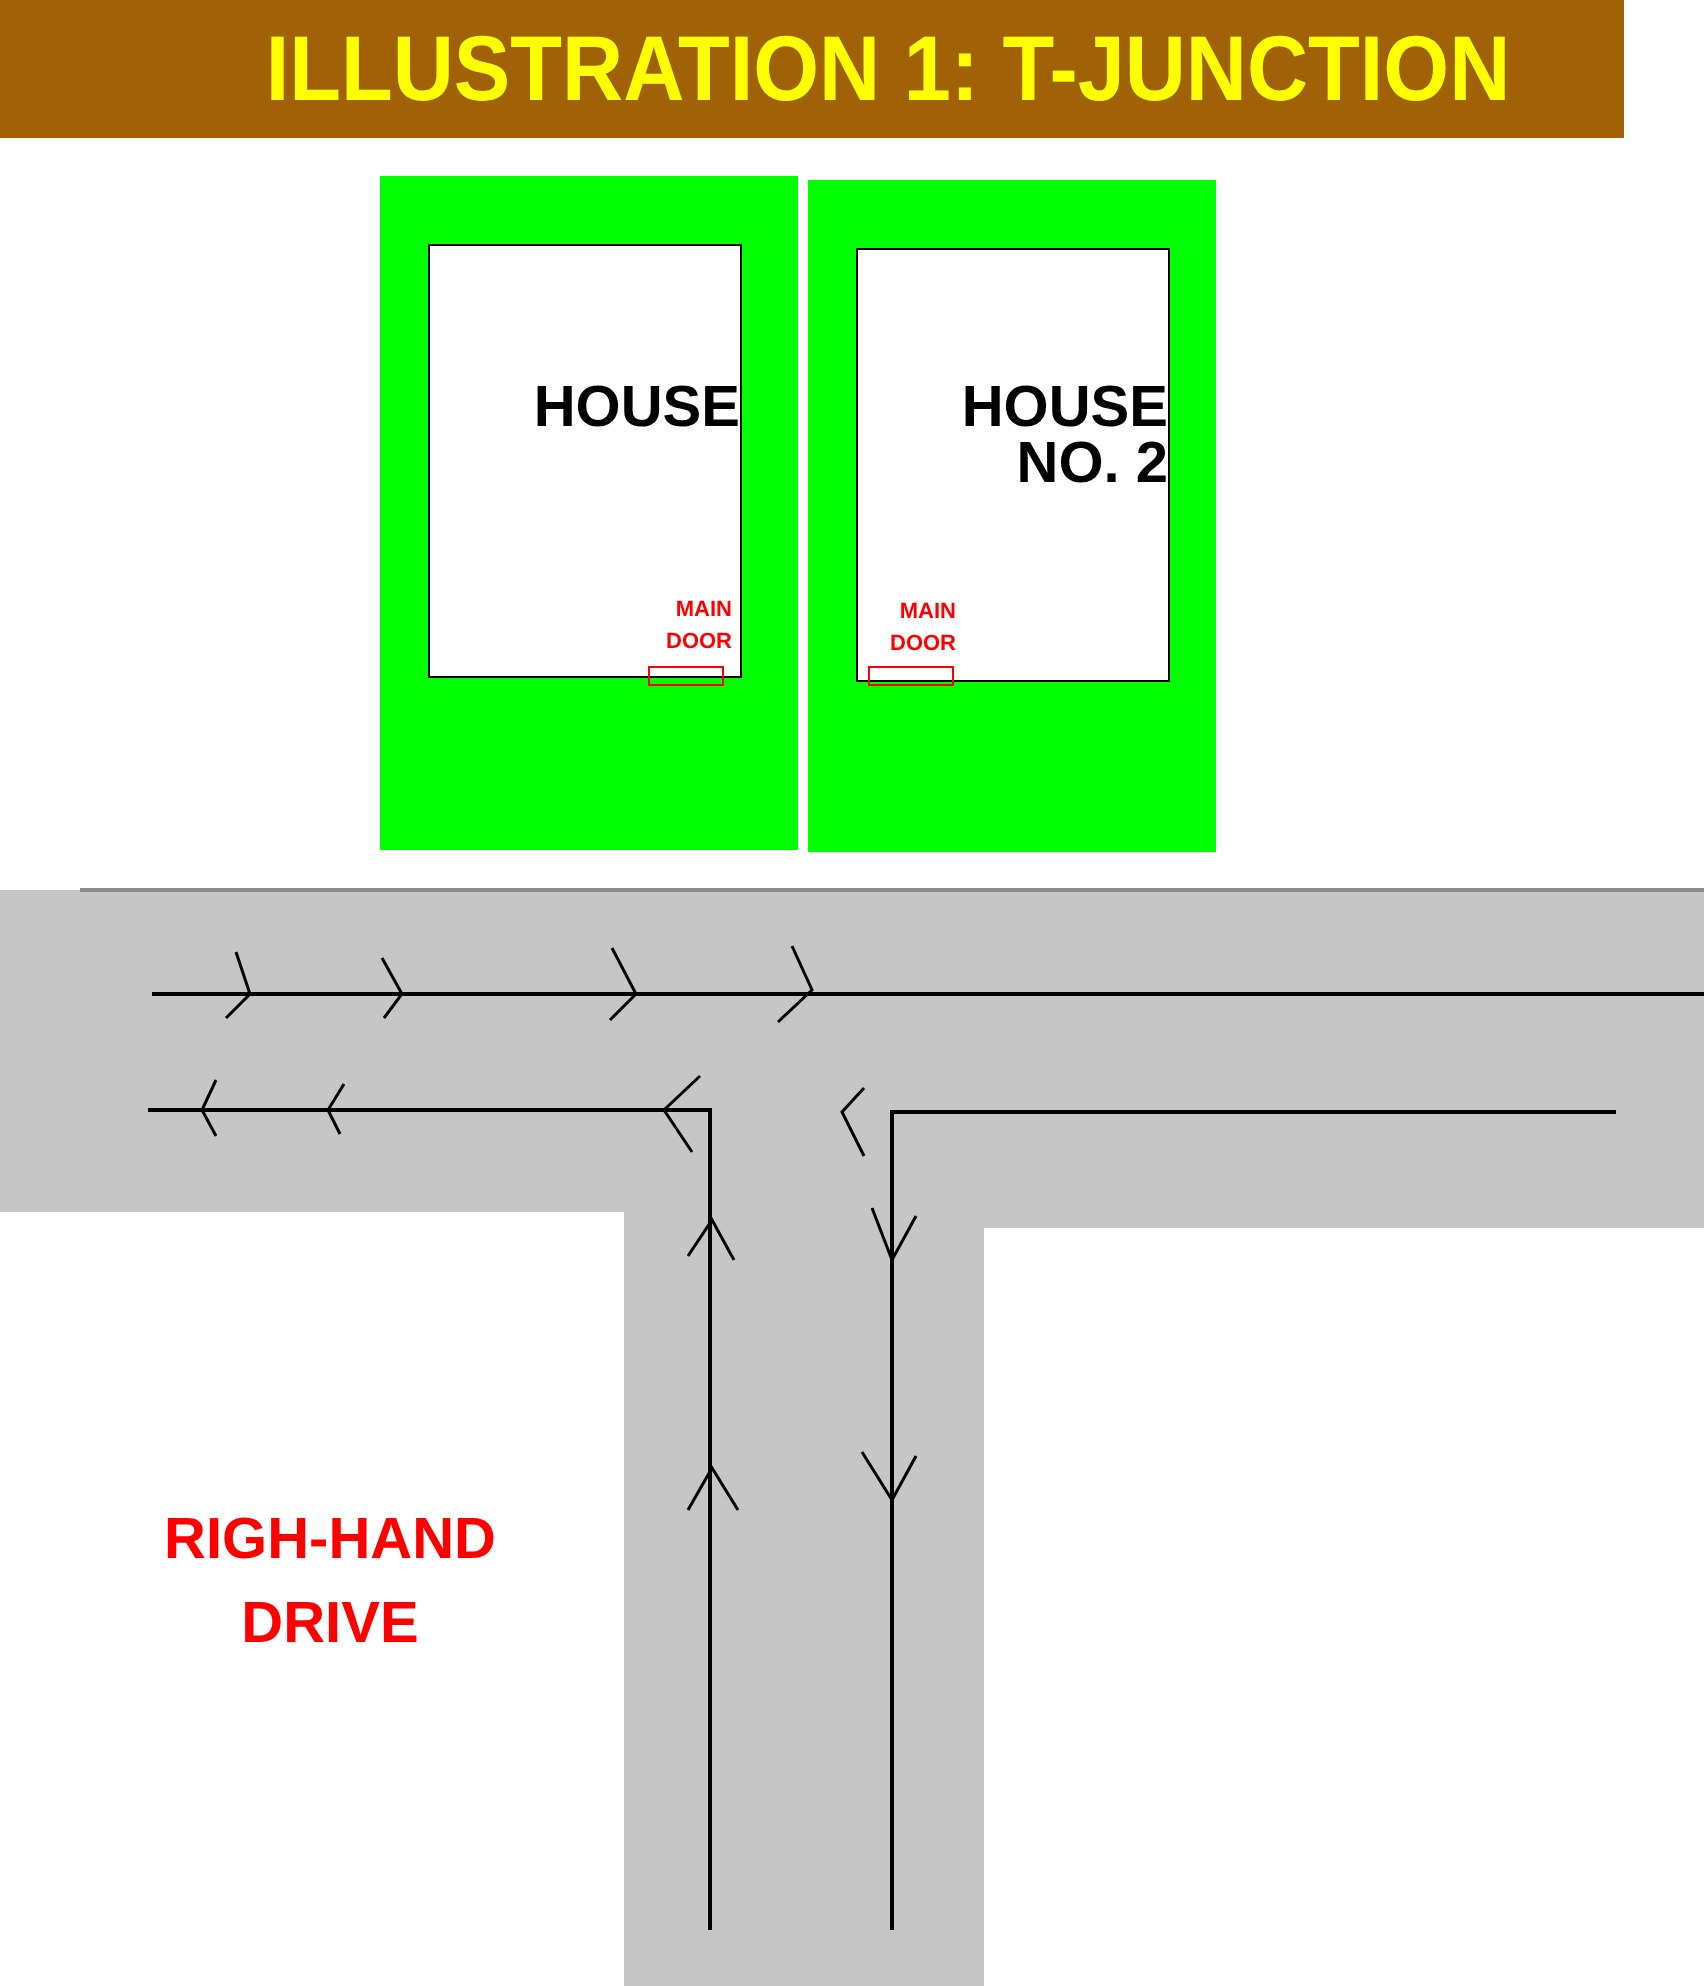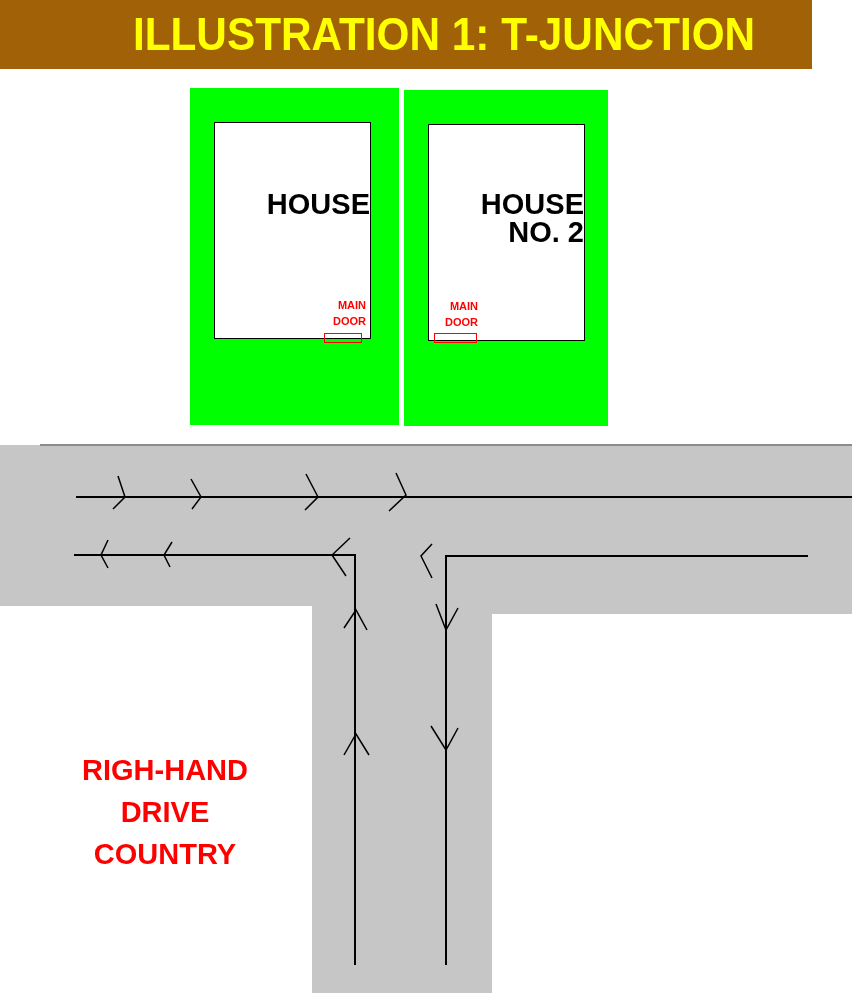--- a/index.html
+++ b/index.html
@@ -76,14 +76,13 @@
     <polyline points="344,755 356,734 369,755"></polyline>
 
     <polyline points="436,604 446,630 458,608"></polyline>
     <polyline points="431,726 446,750 458,728"></polyline>
   </g>
 </svg>
 
 <div class="caption">
   <div>RIGH-HAND</div>
   <div>DRIVE</div>
-  <div>COUNTRY</div>
 </div>
 
 </body></html>

